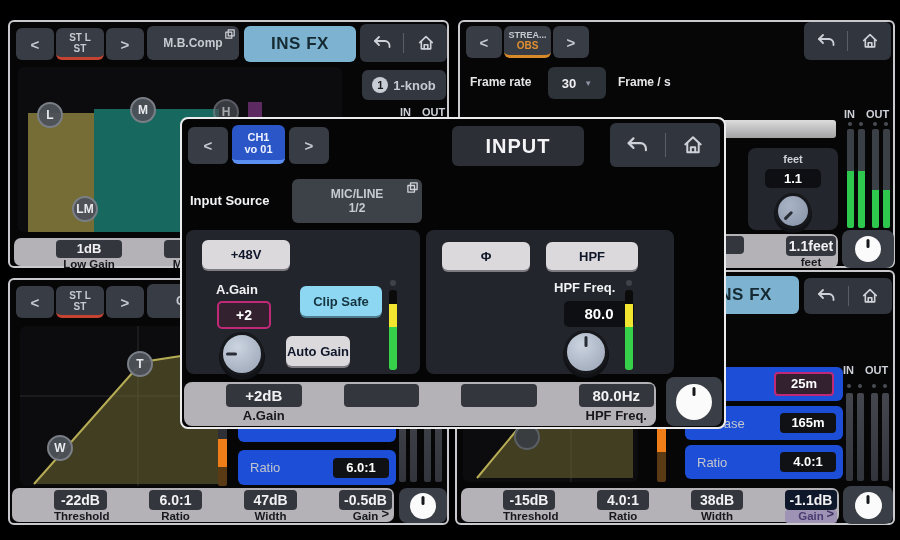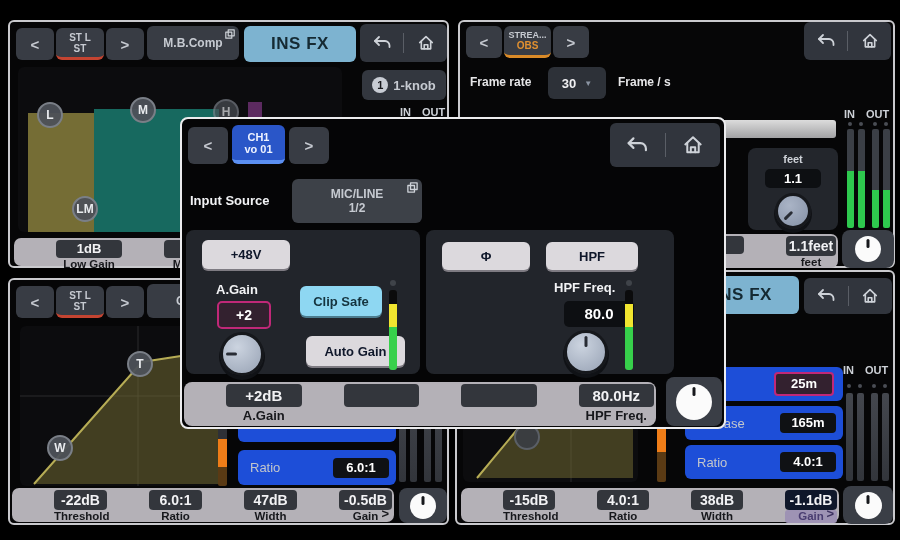--- a/index.html
+++ b/index.html
@@ -355,20 +355,21 @@
     </div>
   </div>
 
   <div class="panel" style="left:180px;top:117px;width:546px;height:312px;background:#050506;border-color:#ececee;border-radius:8px;z-index:10;">
     <div class="hbtn" style="left:6px;top:8px;width:40px;height:37px;">&lt;</div>
     <div class="hbtn chbtn blue-btn blue-ul" style="left:50px;top:6px;width:53px;height:39px;font-size:11px;">
       <span>CH1</span>
       <span>vo 01</span>
     </div>
     <div class="hbtn" style="left:107px;top:8px;width:40px;height:37px;">&gt;</div>
+    <div class="abs" style="left:270px;top:7px;width:132px;height:40px;background:#2c2f36;border-radius:6px;color:#f4f4f6;font-size:20px;font-weight:bold;display:flex;align-items:center;justify-content:center;letter-spacing:1px;">INPUT</div>
     <div class="nav-group" style="left:428px;top:4px;width:110px;height:44px;">
       <div class="navbtn">
         <span>
             <svg width="24" height="19" viewBox="0 0 20 16">
               <path class="icon-stroke" d="M7 2 L3 6 L7 10"></path>
               <path class="icon-stroke" d="M3 6 H13 A4.5 4.5 0 0 1 17.5 10.5 V12"></path>
             </svg>
           </span>
       </div>
       <div class="nav-div"></div>
@@ -398,21 +399,21 @@
     <div class="abs" style="left:4px;top:111px;width:234px;height:144px;background:#22252b;border-radius:8px;">
       <div class="lightbtn" style="left:16px;top:10px;width:88px;height:29px;">+48V</div>
       <div class="seclabel" style="left:30px;top:52px;">A.Gain</div>
       <div class="valbox" style="left:31px;top:71px;width:50px;height:24px;line-height:24px;font-size:14px;background:#33212f;border:2px solid #c02878;">+2</div>
       <div class="knob" style="left:34px;top:102px;width:44px;height:44px;">
         <div class="kwrap" style="transform:rotate(-90deg);">
             <div class="kneedle"></div>
           </div>
       </div>
       <div class="lightbtn cyanbtn" style="left:114px;top:56px;width:82px;height:30px;">Clip Safe</div>
-      <div class="lightbtn" style="left:120px;top:106px;width:99px;height:30px;">Auto Gain</div>
+      <div class="lightbtn" style="left:100px;top:106px;width:64px;height:30px;">Auto Gain</div>
       <div class="dot" style="left:204px;top:50px;width:6px;height:6px;background:#3f4349;"></div>
       <div class="gmeter" style="left:203px;top:60px;height:80px;"></div>
     </div>
 
     <div class="abs" style="left:244px;top:111px;width:248px;height:144px;background:#22252b;border-radius:8px;">
       <div class="lightbtn" style="left:16px;top:12px;width:88px;height:28px;">Φ</div>
       <div class="lightbtn" style="left:120px;top:12px;width:92px;height:28px;">HPF</div>
       <div class="seclabel" style="left:128px;top:50px;">HPF Freq.</div>
       <div class="valbox" style="left:138px;top:71px;width:70px;height:26px;line-height:26px;font-size:15px;">80.0</div>
       <div class="knob" style="left:138px;top:100px;width:44px;height:44px;">

